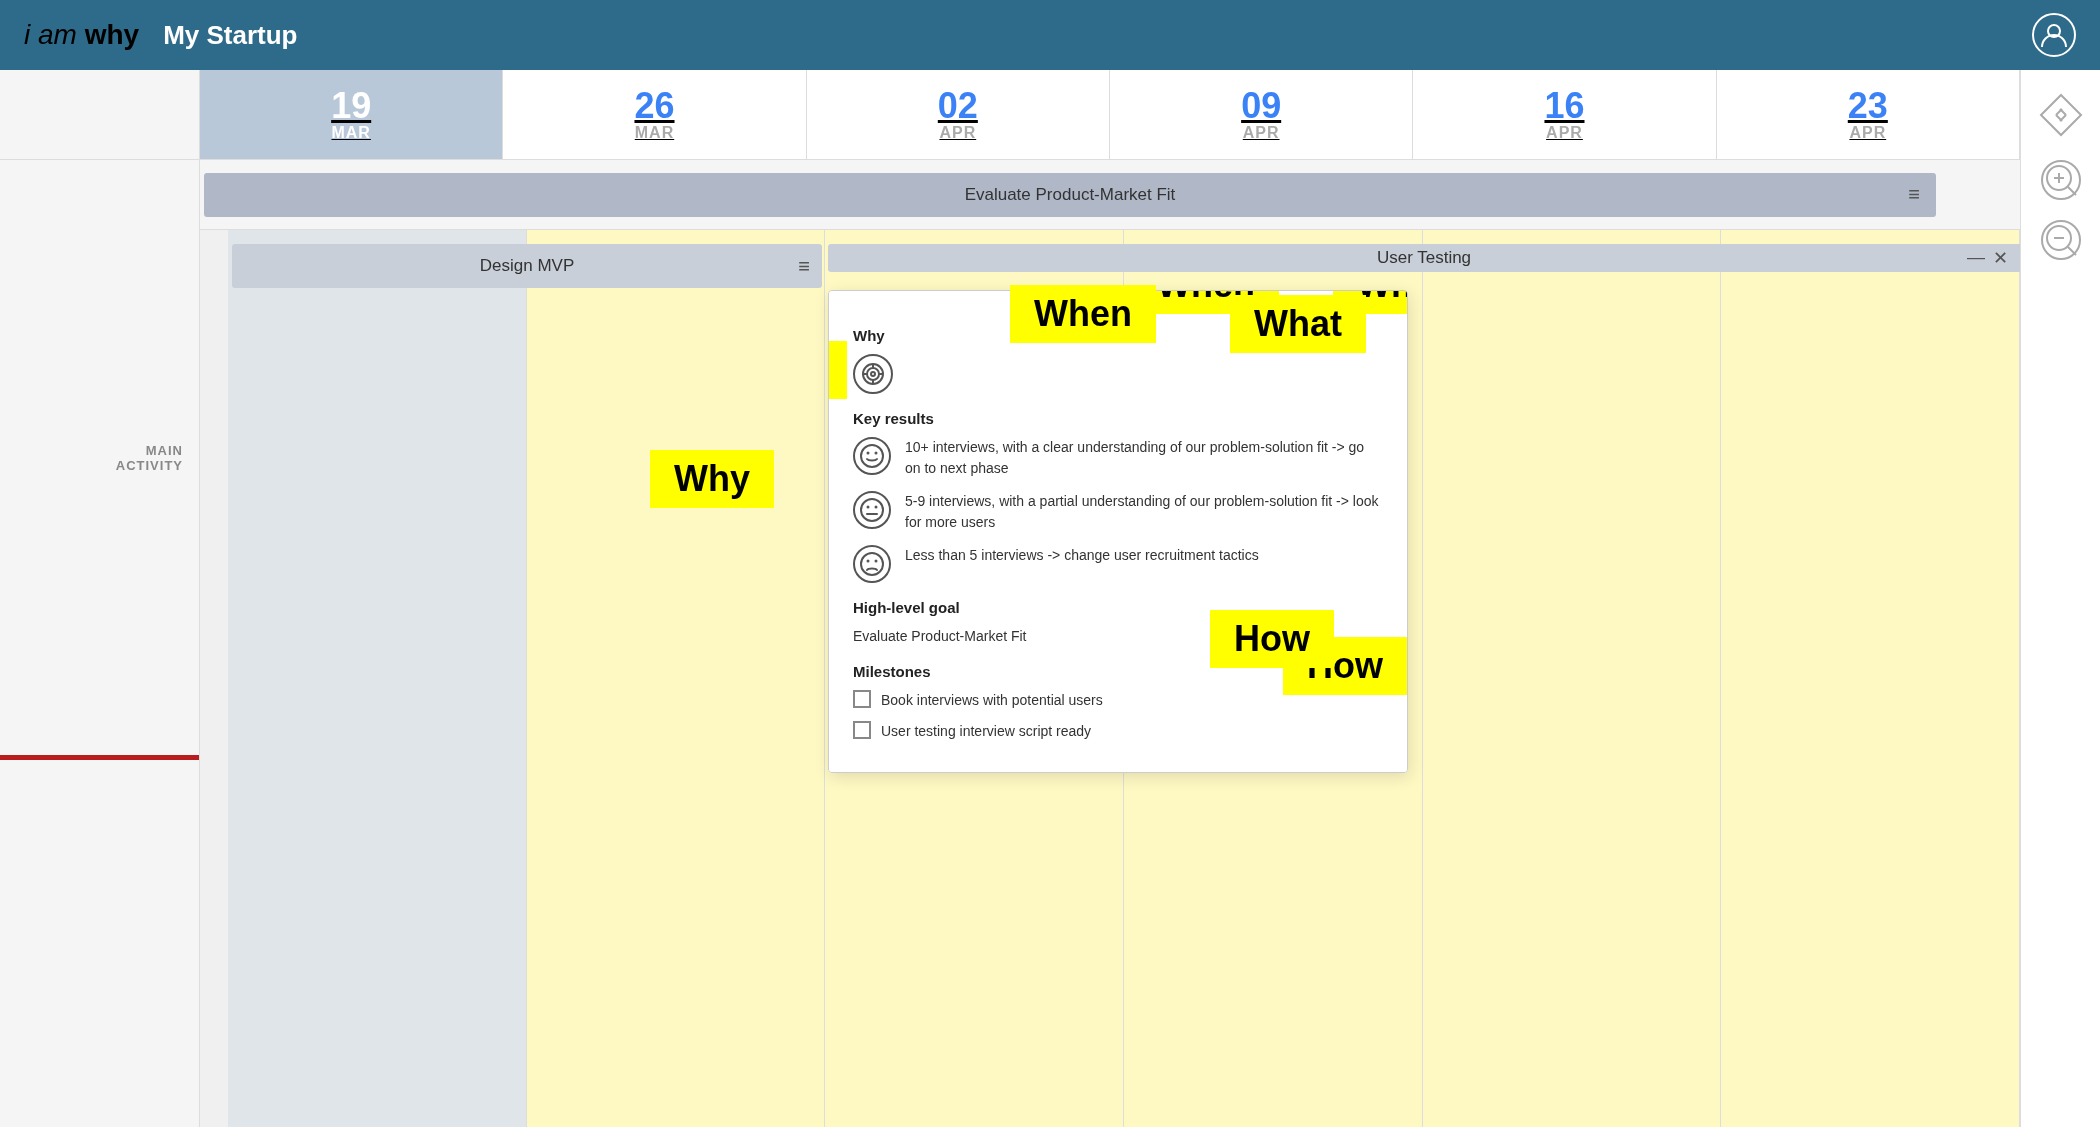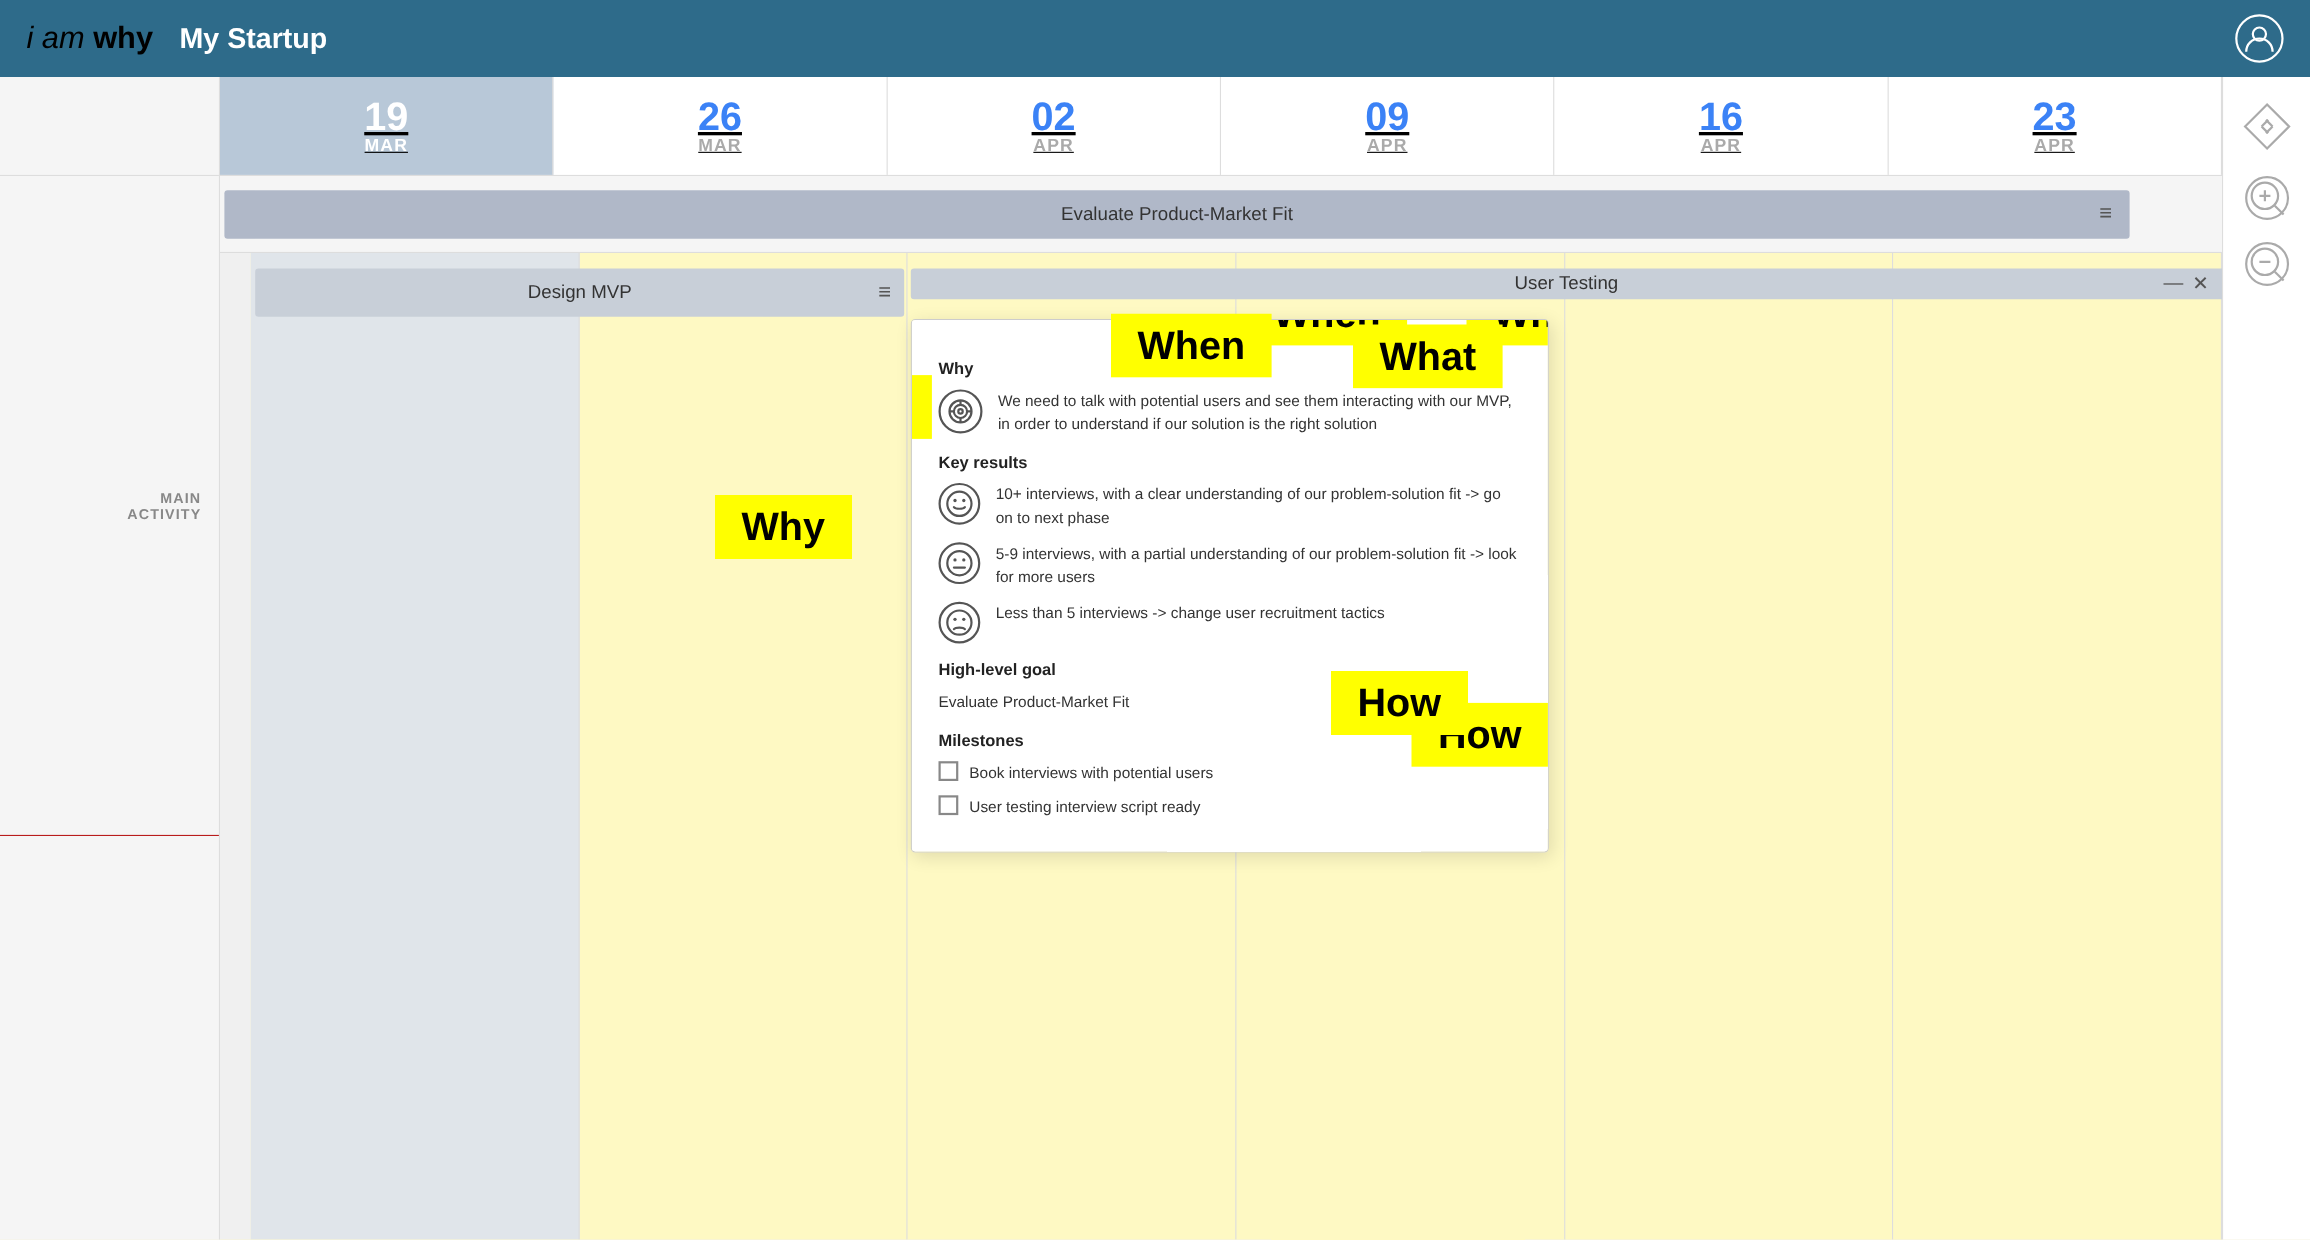--- a/index.html
+++ b/index.html
@@ -58,21 +58,21 @@
       align-items: center;
       justify-content: flex-end;
       padding-right: 16px;
       font-size: 13px;
       font-weight: bold;
       color: #888;
       letter-spacing: 1px;
       text-align: right;
     }
     .row-label-goal { height: 70px; border-bottom: 1px solid #ddd; }
-    .row-label-activity { height: 600px; border-bottom: 1px solid #b91c1c; }
+    .row-label-activity { height: 600px; border-bottom: 5px solid #b91c1c; }
 
     
     .calendar-area {
       flex: 1;
       display: flex;
       flex-direction: column;
       position: relative;
       overflow: hidden;
       text-decoration: underline;
     }
@@ -453,21 +453,20 @@
               <svg width="24" height="24" viewBox="0 0 24 24" fill="none">
                 <circle cx="12" cy="12" r="10" stroke="#555" stroke-width="2"></circle>
                 <circle cx="12" cy="12" r="6" stroke="#555" stroke-width="2"></circle>
                 <circle cx="12" cy="12" r="2" stroke="#555" stroke-width="2"></circle>
                 <line x1="12" y1="2" x2="12" y2="6" stroke="#555" stroke-width="2"></line>
                 <line x1="12" y1="18" x2="12" y2="22" stroke="#555" stroke-width="2"></line>
                 <line x1="2" y1="12" x2="6" y2="12" stroke="#555" stroke-width="2"></line>
                 <line x1="18" y1="12" x2="22" y2="12" stroke="#555" stroke-width="2"></line>
               </svg>
             </div>
-            <div class="detail-text">We need to talk with potential users and see them interacting with our MVP, in order to understand if our solution is the right solution</div>
           </div>
 
           <div class="detail-section-title">Key results</div>
 
           <div style="position:relative;">
             <div class="annotation-how">How</div>
           </div>
 
           <div class="key-result-row">
             <div class="smiley-icon">

